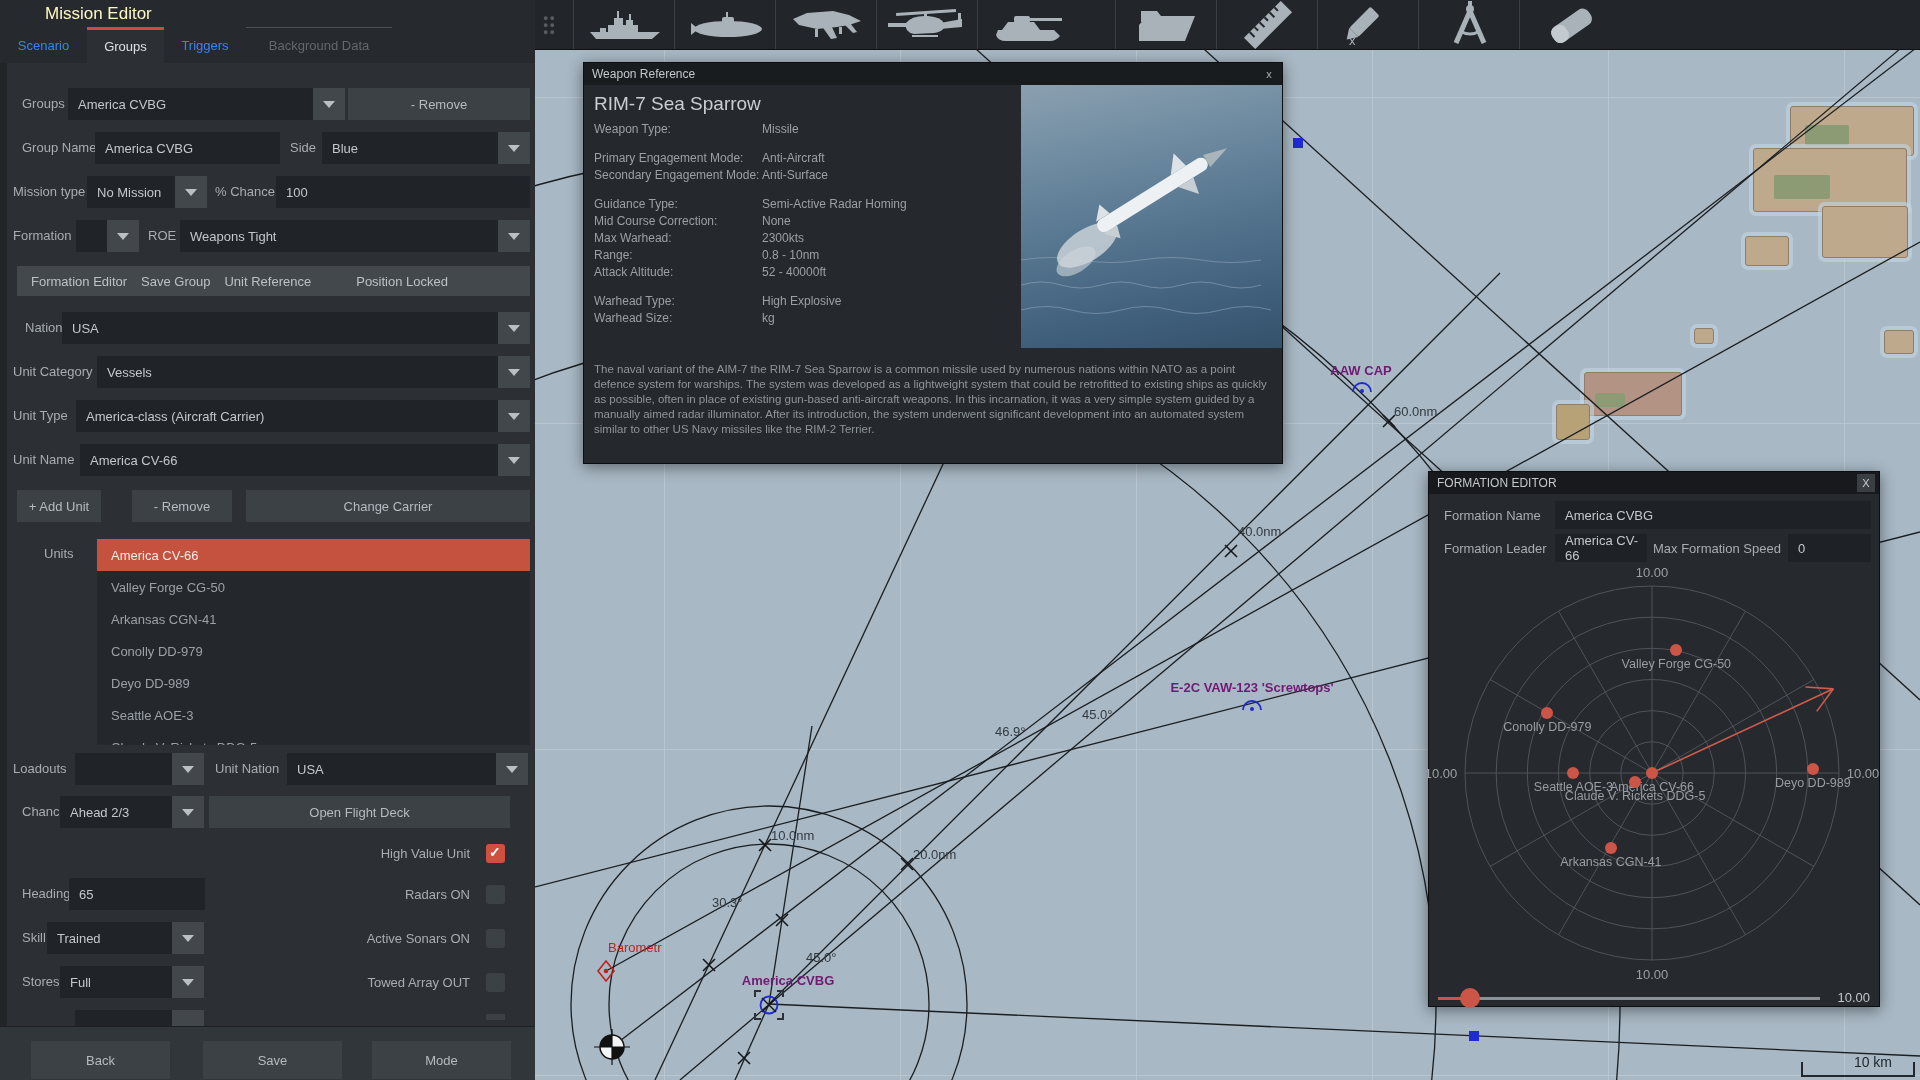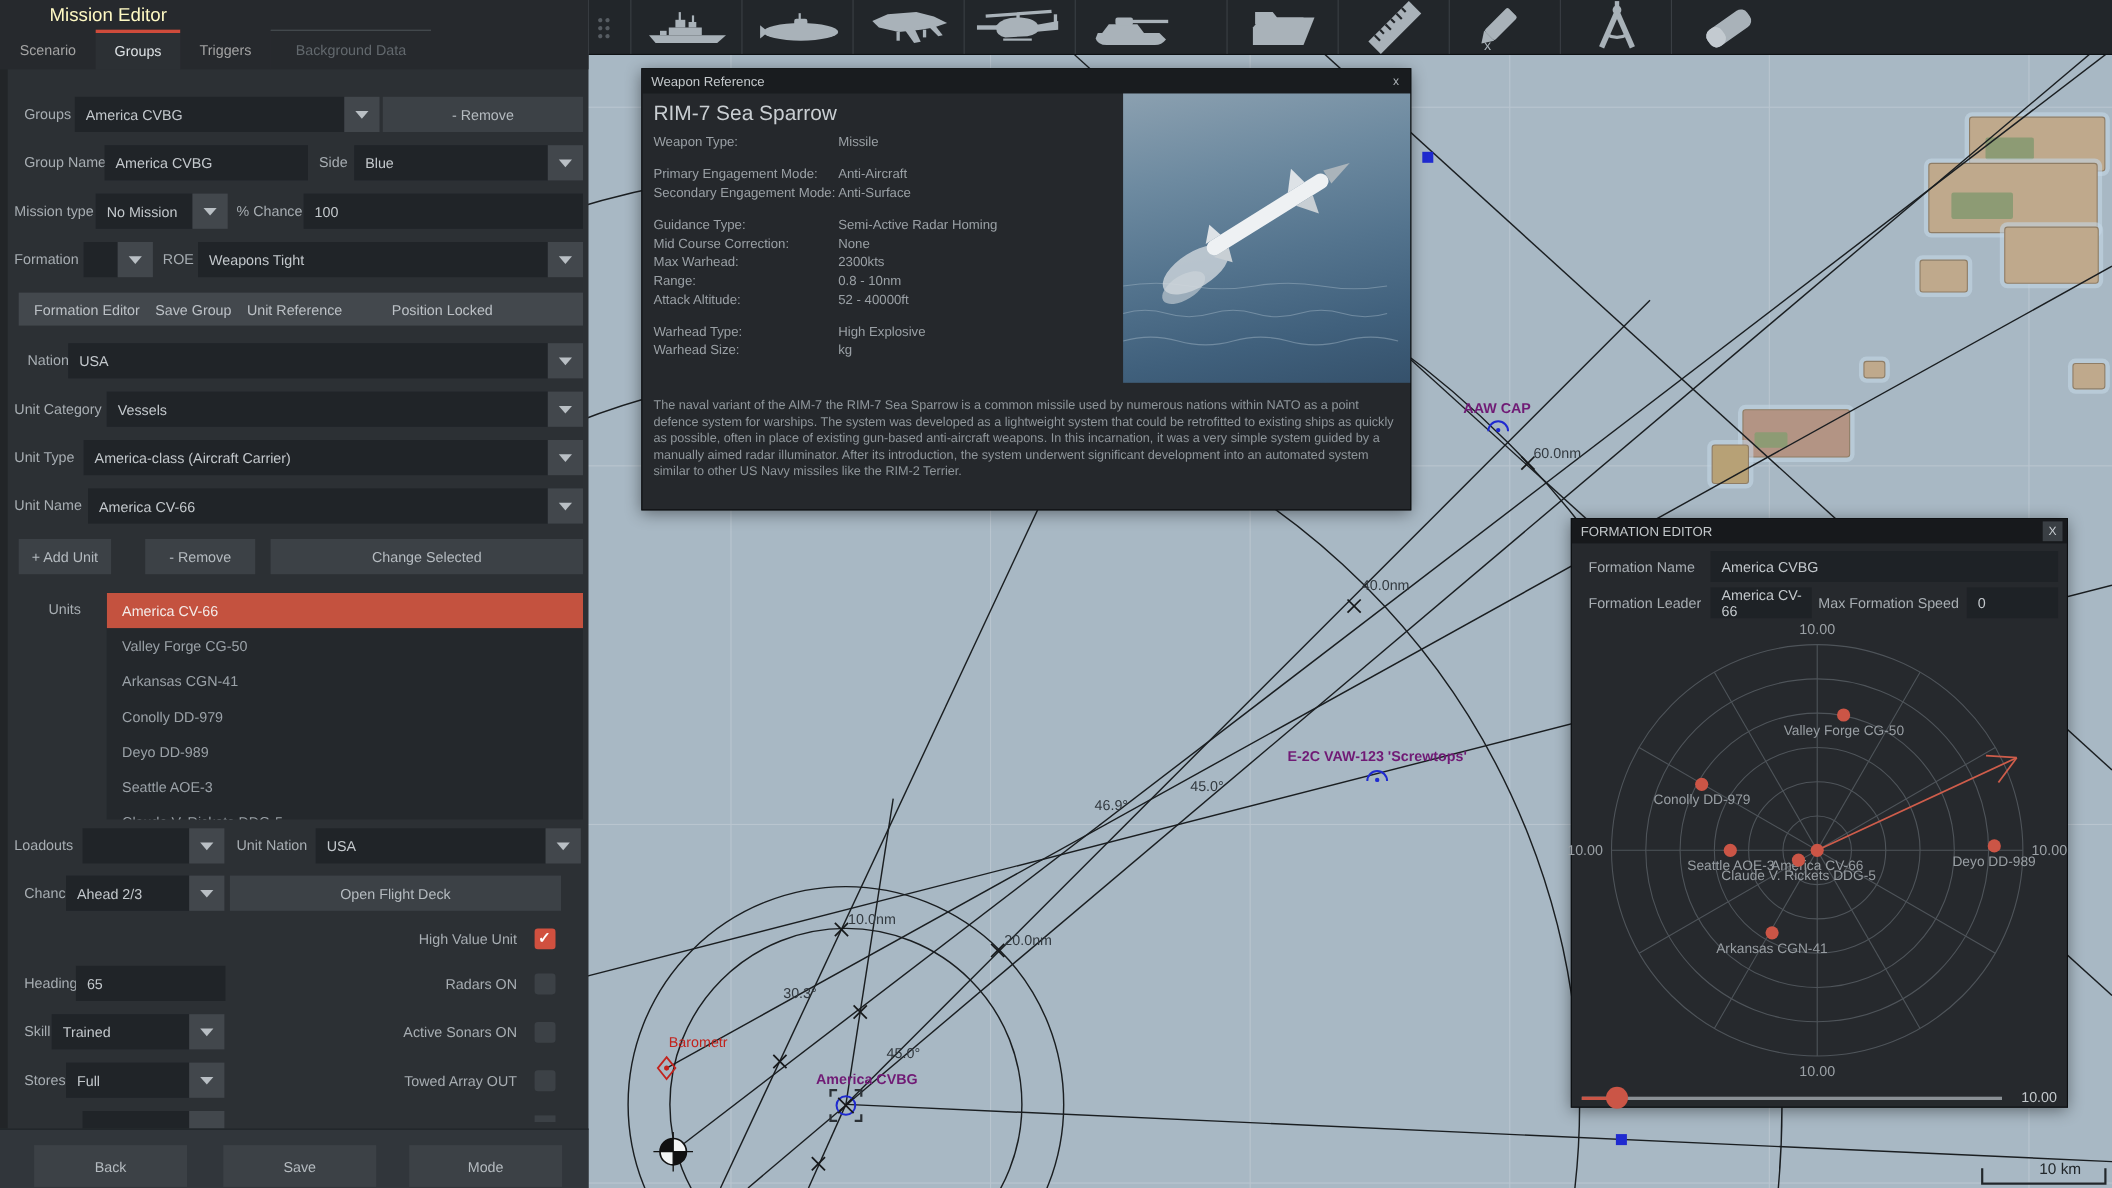--- a/index.html
+++ b/index.html
@@ -26,21 +26,21 @@
              display:flex;align-items:center;justify-content:center;}
   .tool-cell svg{display:block;}
   #grip{position:absolute;left:8px;top:15px;width:14px;height:20px;
         color:#565c62;font-size:9px;line-height:7px;letter-spacing:1px;}
   
   #panel{position:absolute;left:0;top:0;width:535px;height:1080px;background:#2c3034;z-index:10;
          color:#c3c8cc;font-size:13px;}
   #panel .strip{position:absolute;left:0;top:0;width:535px;height:27px;background:#26292d;}
   #panel-title{position:absolute;left:8px;top:4px;font-size:17px;color:#fef9c3;margin-left:37px;}
   .tab{position:absolute;top:27px;height:36px;background:#26292d;display:flex;align-items:center;
-       justify-content:center;color:#a3a3a3;cursor:default;}
+       justify-content:center;color:#3b82f6;cursor:default;}
   .tab.active{background:#2c3034;border-top:3px solid #cf4b3b;height:33px;color:#dde1e4;}
   .tab.dim{color:#62686d;border-top:1px solid #4a5055;height:35px;}
   #tabfill{position:absolute;left:392px;right:0;top:27px;height:36px;background:#26292d;}
   #scrolltrack{position:absolute;left:0;top:63px;width:7px;height:963px;background:#222528;}
   .lbl{position:absolute;color:#a7adb2;white-space:nowrap;}
   .inp{position:absolute;background:#202428;color:#c3c8cc;display:flex;align-items:center;
        padding-left:10px;box-sizing:border-box;white-space:nowrap;overflow:hidden;}
   .btn{position:absolute;background:#3c4146;color:#b5bbc0;display:flex;align-items:center;
        justify-content:center;white-space:nowrap;}
   .dd{position:absolute;width:32px;background:#42474c;display:flex;align-items:center;justify-content:center;}
@@ -410,21 +410,21 @@
       </div>
 
     <div class="lbl" style="left:13px;top:444px;line-height:32px">Unit Name</div>
     <div class="inp" style="left:80px;top:444px;width:418px;height:32px">America CV-66</div>
     <div class="dd" style="left:498px;top:444px;height:32px">
       <span class="tri"></span>
       </div>
 
     <div class="btn" style="left:17px;top:490px;width:84px;height:32px">+ Add Unit</div>
     <div class="btn" style="left:132px;top:490px;width:100px;height:32px">- Remove</div>
-    <div class="btn" style="left:246px;top:490px;width:284px;height:32px">Change Selected</div>
+    <div class="btn" style="left:246px;top:490px;width:284px;height:32px">Change Carrier</div>
 
     <div class="lbl" style="left:44px;top:546px">Units</div>
     <div id="units-list">
         <div class="unit-row sel">America CV-66</div>
         <div class="unit-row">Valley Forge CG-50</div>
         <div class="unit-row">Arkansas CGN-41</div>
         <div class="unit-row">Conolly DD-979</div>
         <div class="unit-row">Deyo DD-989</div>
         <div class="unit-row">Seattle AOE-3</div>
         <div class="unit-row">Claude V. Rickets DDG-5</div>

